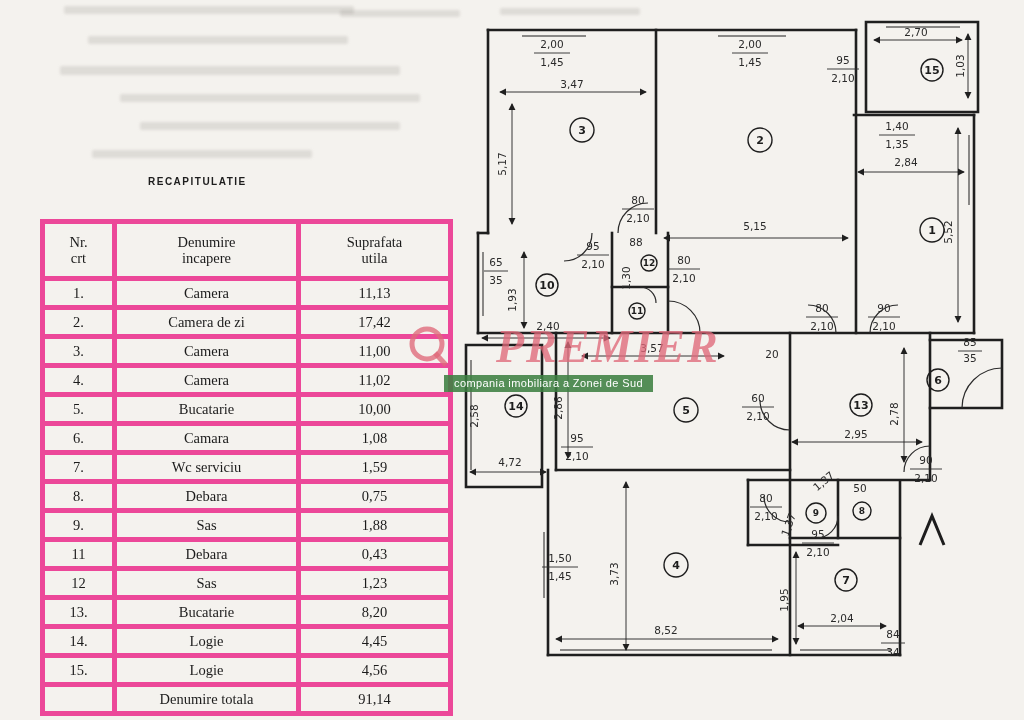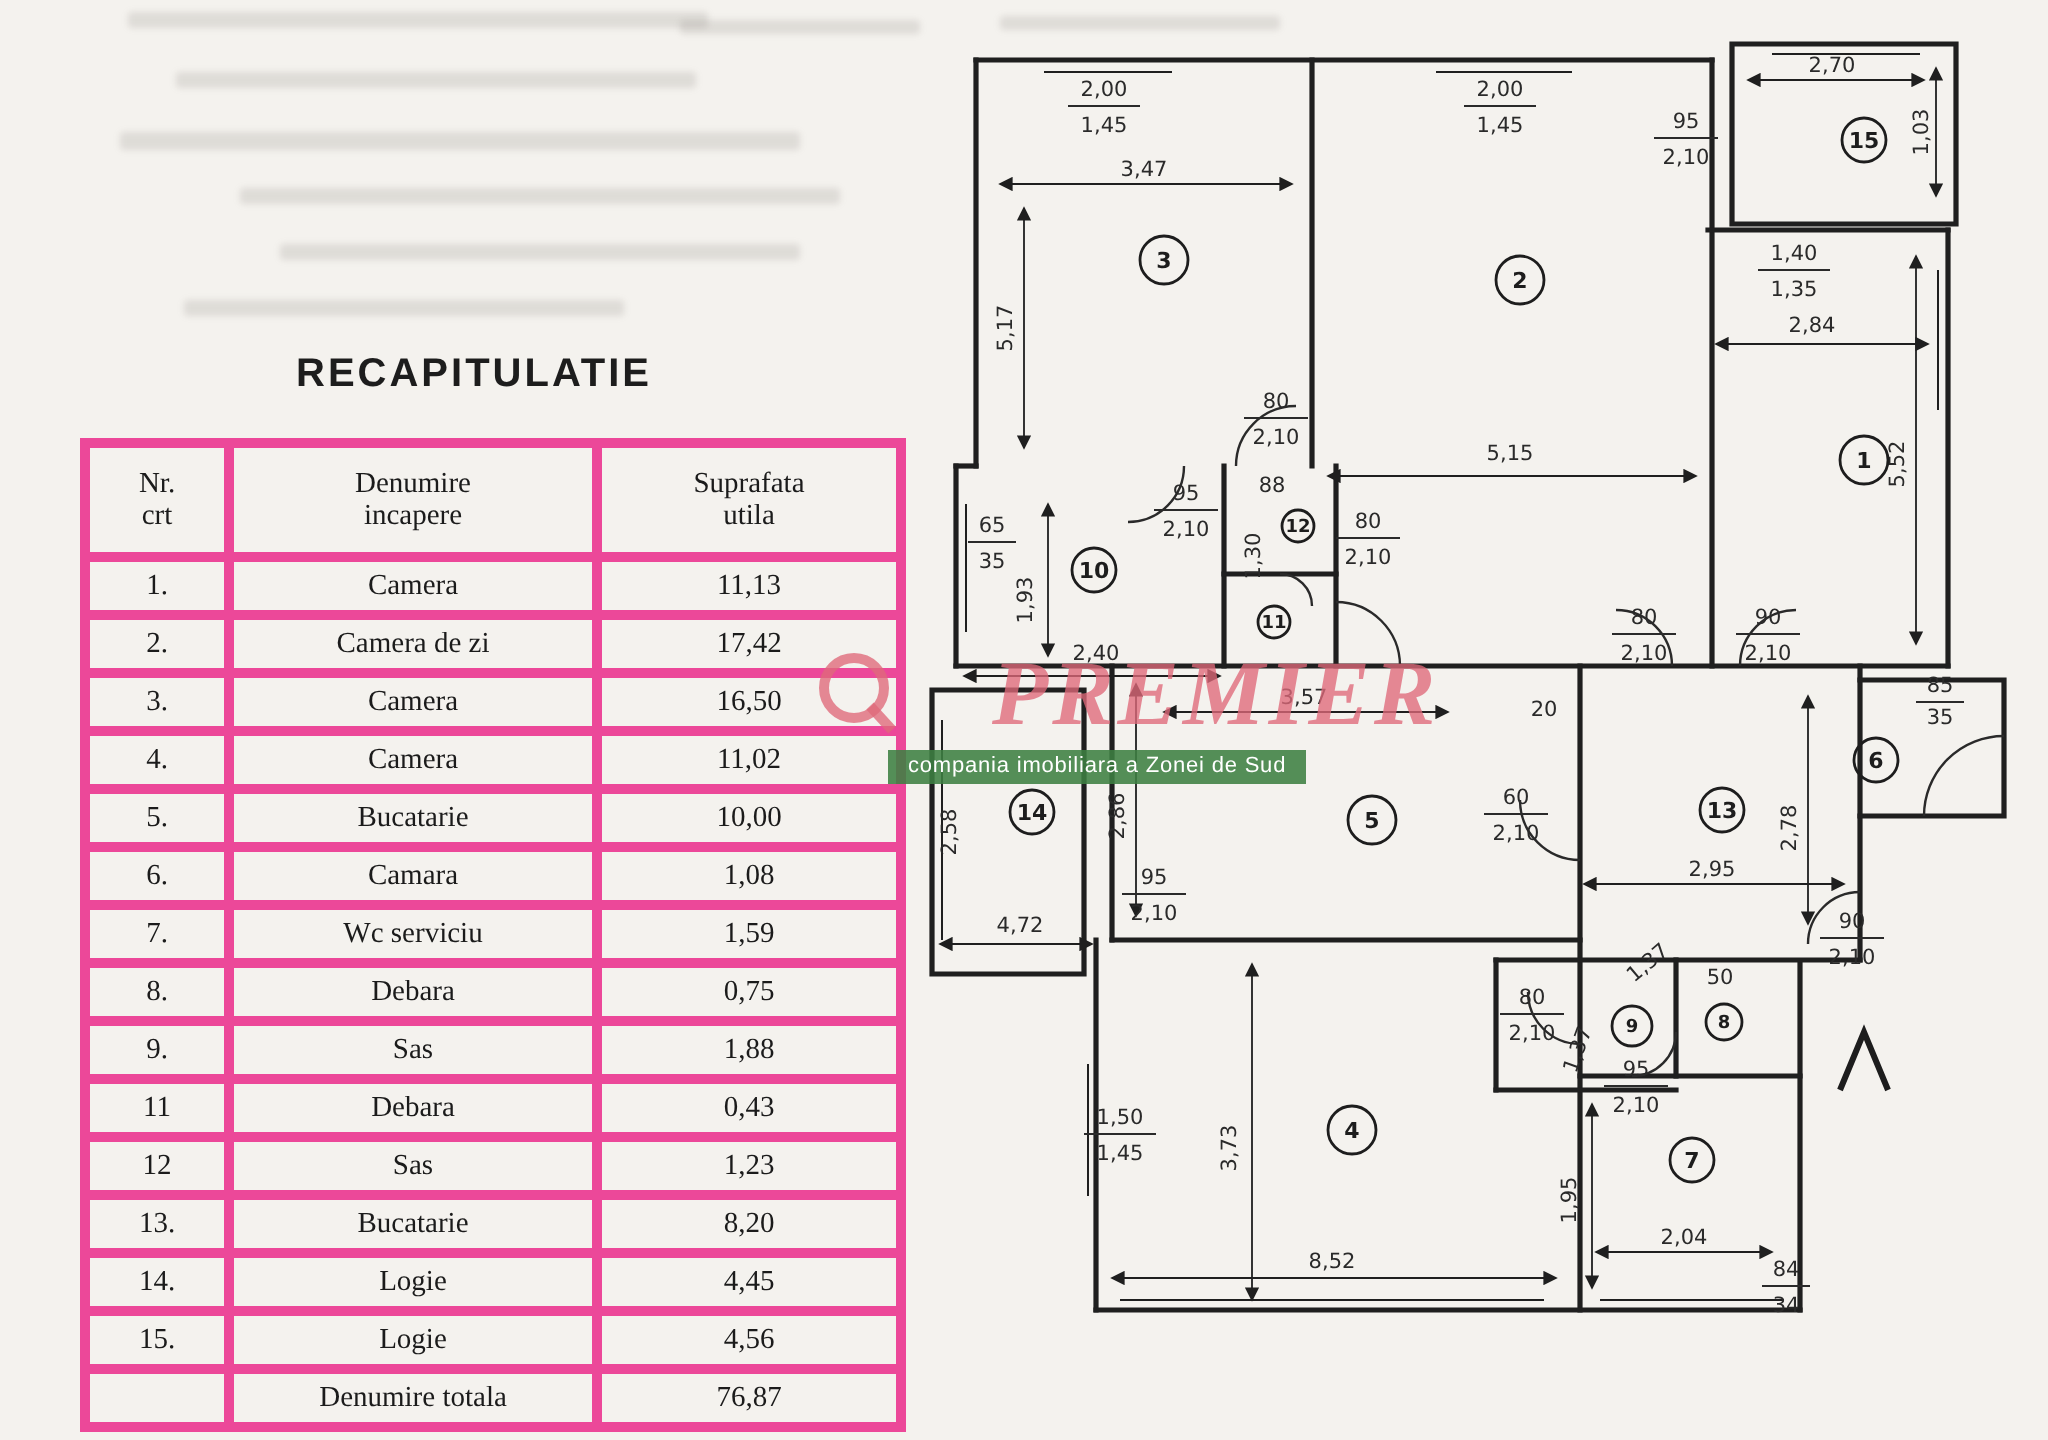--- a/index.html
+++ b/index.html
@@ -1,20 +1,20 @@
 <!DOCTYPE html>
 <html><head>
 <meta charset="utf-8">
 <style>
   html,body{margin:0;padding:0;}
   .sheet{position:relative;width:1024px;height:720px;background:#f4f2ee;overflow:hidden;
          font-family:"Liberation Serif",serif;color:#1b1b1b;}
   .smudge{position:absolute;background:rgba(110,108,100,.16);filter:blur(1.6px);border-radius:2px;}
   .recap-title{position:absolute;left:148px;top:176px;font-family:"Liberation Sans",sans-serif;
-               font-weight:bold;font-size:20px;letter-spacing:1.5px;color:#1d1d1d;z-index:2;}
+               font-weight:bold;font-size:10px;letter-spacing:1.5px;color:#1d1d1d;z-index:2;}
   table.recap{position:absolute;left:40px;top:219px;border-collapse:collapse;z-index:2;
               font-size:14.5px;line-height:1.12;}
   table.recap th,table.recap td{border:5px solid #ec4899;text-align:center;padding:1px 4px;}
   table.recap th{height:50px;font-weight:normal;}
   table.recap td{height:22px;}
   .col-nr{width:72px;} .col-name{width:184px;} .col-area{width:152px;}
   svg.plan{position:absolute;left:0;top:0;z-index:3;}
   .wall{stroke:#1f1f1f;stroke-width:2.6;fill:none;stroke-linecap:square;}
   .thinline{stroke:#1f1f1f;stroke-width:1;fill:none;}
   .arc{stroke:#2a2a2a;stroke-width:1.2;fill:none;}
@@ -78,21 +78,21 @@
         <td>11,13</td>
       </tr>
         <tr>
         <td>2.</td>
         <td>Camera de zi</td>
         <td>17,42</td>
       </tr>
         <tr>
         <td>3.</td>
         <td>Camera</td>
-        <td>16,50</td>
+        <td>11,00</td>
       </tr>
         <tr>
         <td>4.</td>
         <td>Camera</td>
         <td>11,02</td>
       </tr>
         <tr>
         <td>5.</td>
         <td>Bucatarie</td>
         <td>10,00</td>
@@ -138,21 +138,21 @@
         <td>4,45</td>
       </tr>
         <tr>
         <td>15.</td>
         <td>Logie</td>
         <td>4,56</td>
       </tr>
         <tr>
         <td></td>
         <td>Denumire  totala</td>
-        <td>76,87</td>
+        <td>91,14</td>
       </tr>
       </tbody>
   </table>
 
   <svg class="plan" width="1024" height="720" viewBox="0 0 1024 720">
     <defs>
       <marker id="ar" markerWidth="8" markerHeight="8" refX="7" refY="4" orient="auto-start-reverse">
         <path d="M0,0L8,4L0,8Z" fill="#1f1f1f"></path>
       </marker>
     </defs>

